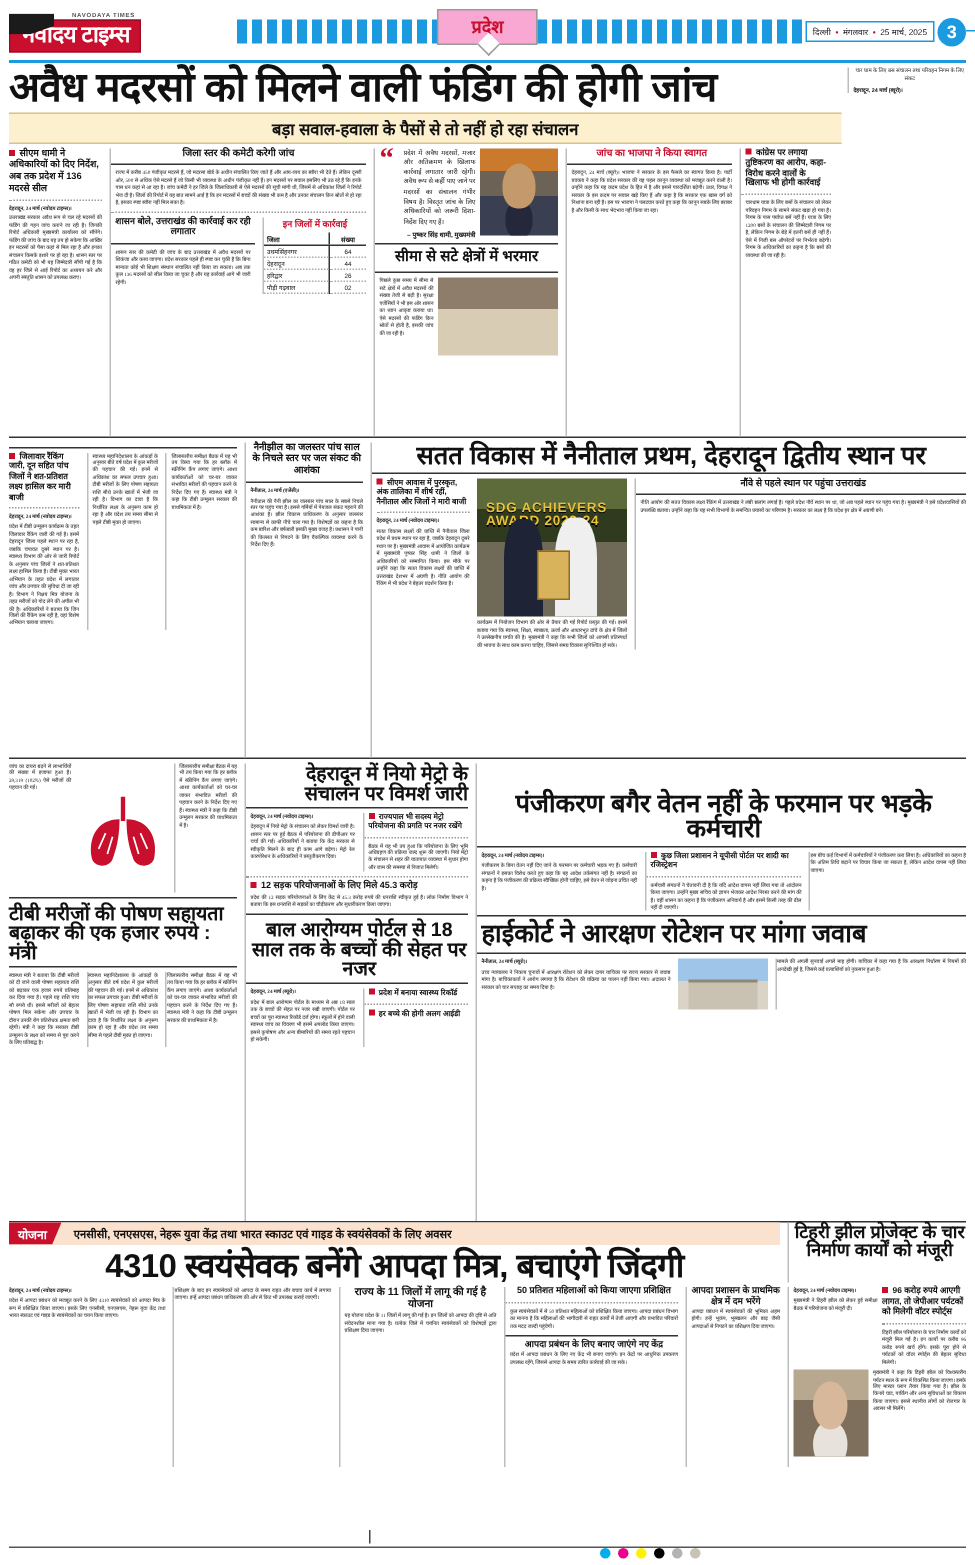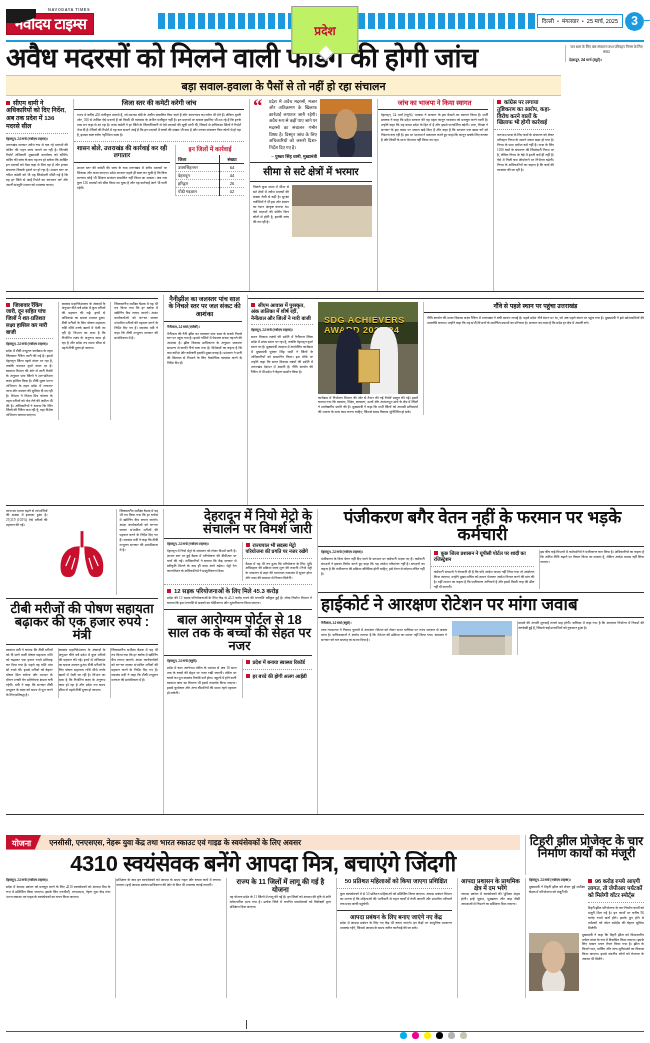--- a/index.html
+++ b/index.html
@@ -15,21 +15,21 @@
   .masthead{height:34px;display:flex;align-items:center;position:relative;padding-top:4px;}
   .logo-wrap{position:relative;width:150px;flex:0 0 150px;}
   .logo-kicker{font-size:4px;letter-spacing:.5px;color:#555;font-weight:bold;margin-left:42px;margin-bottom:1px;}
   .logo-fold{position:absolute;left:0;top:2px;width:30px;height:14px;background:#1b1b1b;
              clip-path:polygon(0 0,100% 0,100% 60%,45% 100%,0 100%);}
   .logo-box{background:#c8102e;color:#fff;font-weight:bold;font-size:15px;line-height:20px;
             padding:0 6px 0 8px;display:inline-block;letter-spacing:-.4px;border:1px solid #a00c24;}
   .stripe{flex:1;height:16px;align-self:center;margin:0 2px;
           background:repeating-linear-gradient(90deg,#1b9ae0 0 7px,#ffffff 7px 10px);}
   .pradesh{position:absolute;left:50%;transform:translateX(-50%);top:6px;
-           border:1px solid #9a9a9a;background:#bef264;padding:14px 22px;z-index:5;}
+           border:1px solid #9a9a9a;background:#f9a8d4;padding:2px 22px;z-index:5;}
   .pradesh span{color:#c8102e;font-weight:bold;font-size:12px;}
   .pradesh:after{content:"";position:absolute;left:50%;margin-left:-5px;bottom:-6px;width:10px;height:10px;
                  background:#fff;border-right:1px solid #9a9a9a;border-bottom:1px solid #9a9a9a;transform:rotate(45deg);}
   .dateline{border:1px solid #1b9ae0;background:#fff;font-size:5.5px;padding:2px 4px;white-space:nowrap;align-self:center;}
   .dateline b{color:#c8102e;}
   .pageno{width:19px;height:19px;border-radius:50%;background:#1b9ae0;color:#fff;font-weight:bold;
           font-size:12px;display:flex;align-items:center;justify-content:center;margin-left:2px;align-self:center;
           position:relative;}
   .pageno:after{content:"";position:absolute;right:-7px;top:8px;width:7px;height:1px;background:#1b9ae0;}
   .rule-blue{height:2px;background:#1b9ae0;margin-top:2px;}
@@ -257,20 +257,21 @@
     <div style="width:78px;flex:0 0 78px;" class="col-rule">
       <div class="kicker" style="font-size:6.4px;padding-left:3px;">नैनीझील का जलस्तर पांच साल के निचले स्तर पर जल संकट की आशंका</div>
       <div class="hr-s"></div>
       <div class="body" style="padding-left:3px;">
         <p><b>नैनीताल, 24 मार्च (एजेंसी)।</b></p>
         <p>नैनीताल की नैनी झील का जलस्तर पांच साल के सबसे निचले स्तर पर पहुंच गया है। इससे गर्मियों में पेयजल संकट गहराने की आशंका है। झील विकास प्राधिकरण के अनुसार जलस्तर सामान्य से काफी नीचे चला गया है। विशेषज्ञों का कहना है कि कम बारिश और बर्फबारी इसकी मुख्य वजह है। प्रशासन ने पानी की किल्लत से निपटने के लिए वैकल्पिक व्यवस्था करने के निर्देश दिए हैं।</p>
       </div>
     </div>
 
     <div style="flex:1;" class="col-rule">
+      <div class="hl h2" style="text-align:center;padding-left:3px;">सतत विकास में नैनीताल प्रथम, देहरादून द्वितीय स्थान पर</div>
       <div class="hr-s"></div>
       <div class="grid" style="padding-left:3px;">
         <div style="width:62px;flex:0 0 62px;">
           <div class="bullet-hd" style="font-size:5.2px;">सीएम आवास में पुरस्कृत, अंक तालिका में शीर्ष रहीं, नैनीताल और जिलों ने मारी बाजी</div>
           <div class="hr-d"></div>
           <div class="body">
             <p><b>देहरादून, 24 मार्च (नवोदय टाइम्स)।</b></p>
             <p>सतत विकास लक्ष्यों की प्राप्ति में नैनीताल जिला प्रदेश में प्रथम स्थान पर रहा है, जबकि देहरादून दूसरे स्थान पर है। मुख्यमंत्री आवास में आयोजित कार्यक्रम में मुख्यमंत्री पुष्कर सिंह धामी ने जिलों के अधिकारियों को सम्मानित किया। इस मौके पर उन्होंने कहा कि सतत विकास लक्ष्यों की प्राप्ति में उत्तराखंड देशभर में अग्रणी है। नीति आयोग की रैंकिंग में भी प्रदेश ने बेहतर प्रदर्शन किया है।</p>
           </div>
         </div>
@@ -307,21 +308,21 @@
             <path d="M46 40 C20 40 10 62 14 84 C16 96 34 96 38 86 C44 70 46 56 46 40 Z" fill="#c8102e"></path>
             <path d="M54 40 C80 40 90 62 86 84 C84 96 66 96 62 86 C56 70 54 56 54 40 Z" fill="#c8102e"></path>
             <path d="M30 56 L22 74 M38 60 L32 80 M70 56 L78 74 M62 60 L68 80" stroke="#ffffff" stroke-width="2" fill="none"></path>
           </svg>
         </div>
         <div style="flex:1;" class="col-rule">
           <div class="body" style="padding-left:3px;">जिलास्तरीय समीक्षा बैठक में यह भी तय किया गया कि हर ब्लॉक में स्क्रीनिंग कैंप लगाए जाएंगे। आशा कार्यकर्ताओं को घर-घर जाकर संभावित मरीजों की पहचान करने के निर्देश दिए गए हैं। स्वास्थ्य मंत्री ने कहा कि टीबी उन्मूलन सरकार की प्राथमिकता में है।</div>
         </div>
       </div>
       <div class="hr-s"></div>
-      <div class="hl h3" style="text-align:center;">टीबी मरीजों की पोषण सहायता बढ़ाकर की एक हजार रुपये : मंत्री</div>
+      <div class="hl h3" style="">टीबी मरीजों की पोषण सहायता बढ़ाकर की एक हजार रुपये : मंत्री</div>
       <div class="hr-s"></div>
       <div class="grid">
         <div style="flex:1;" class="body">स्वास्थ्य मंत्री ने बताया कि टीबी मरीजों को दी जाने वाली पोषण सहायता राशि को बढ़ाकर एक हजार रुपये प्रतिमाह कर दिया गया है। पहले यह राशि पांच सौ रुपये थी। इससे मरीजों को बेहतर पोषण मिल सकेगा और उपचार के दौरान उनकी रोग प्रतिरोधक क्षमता बनी रहेगी। मंत्री ने कहा कि सरकार टीबी उन्मूलन के लक्ष्य को समय से पूरा करने के लिए प्रतिबद्ध है।</div>
         <div style="flex:1;" class="col-rule body">स्वास्थ्य महानिदेशालय के आंकड़ों के अनुसार बीते वर्ष प्रदेश में कुल मरीजों की पहचान की गई। इनमें से अधिकांश का सफल उपचार हुआ। टीबी मरीजों के लिए पोषण सहायता राशि सीधे उनके खातों में भेजी जा रही है। विभाग का दावा है कि निर्धारित लक्ष्य के अनुरूप काम हो रहा है और प्रदेश तय समय सीमा से पहले टीबी मुक्त हो जाएगा।</div>
         <div style="flex:1;" class="col-rule body">जिलास्तरीय समीक्षा बैठक में यह भी तय किया गया कि हर ब्लॉक में स्क्रीनिंग कैंप लगाए जाएंगे। आशा कार्यकर्ताओं को घर-घर जाकर संभावित मरीजों की पहचान करने के निर्देश दिए गए हैं। स्वास्थ्य मंत्री ने कहा कि टीबी उन्मूलन सरकार की प्राथमिकता में है।</div>
       </div>
     </div>
 
     <div style="width:148px;flex:0 0 148px;" class="col-rule">
       <div class="hl h3" style="text-align:right;padding-left:3px;">देहरादून में नियो मेट्रो के संचालन पर विमर्श जारी</div>
@@ -352,21 +353,21 @@
         </div>
         <div style="flex:1;" class="col-rule">
           <div class="bullet-hd" style="font-size:5px;padding-left:3px;">प्रदेश में बनाया स्वास्थ्य रिकॉर्ड</div>
           <div class="hr-d"></div>
           <div class="bullet-hd" style="font-size:5px;padding-left:3px;">हर बच्चे की होगी अलग आईडी</div>
         </div>
       </div>
     </div>
 
     <div style="flex:1;" class="col-rule">
-      <div class="hl h2" style="text-align:center;padding-left:3px;">पंजीकरण बगैर वेतन नहीं के फरमान पर भड़के कर्मचारी</div>
+      <div class="hl h2" style="text-align:center;padding-left:3px;margin-top:18px;">पंजीकरण बगैर वेतन नहीं के फरमान पर भड़के कर्मचारी</div>
       <div class="hr-s"></div>
       <div class="grid" style="padding-left:3px;">
         <div style="flex:1;" class="body">
           <p><b>देहरादून, 24 मार्च (नवोदय टाइम्स)।</b></p>
           <p>पंजीकरण के बिना वेतन नहीं दिए जाने के फरमान पर कर्मचारी भड़क गए हैं। कर्मचारी संगठनों ने इसका विरोध करते हुए कहा कि यह आदेश तर्कसंगत नहीं है। संगठनों का कहना है कि पंजीकरण की प्रक्रिया स्वैच्छिक होनी चाहिए, इसे वेतन से जोड़ना उचित नहीं है।</p>
         </div>
         <div style="flex:1;" class="col-rule">
           <div class="bullet-hd" style="font-size:5px;padding-left:3px;">कुछ जिला प्रशासन ने यूपीसी पोर्टल पर शादी का रजिस्ट्रेशन</div>
           <div class="hr-d"></div>
           <div class="body" style="padding-left:3px;">कर्मचारी संगठनों ने चेतावनी दी है कि यदि आदेश वापस नहीं लिया गया तो आंदोलन किया जाएगा। उन्होंने मुख्य सचिव को ज्ञापन भेजकर आदेश निरस्त करने की मांग की है। वहीं शासन का कहना है कि पंजीकरण अनिवार्य है और इसमें किसी तरह की ढील नहीं दी जाएगी।</div>
@@ -384,21 +385,21 @@
         <div style="width:60px;flex:0 0 60px;">
           <div class="photo ph-bldg" style="height:34px;"></div>
         </div>
         <div style="flex:1;" class="col-rule body">मामले की अगली सुनवाई अगले माह होगी। याचिका में कहा गया है कि आरक्षण निर्धारण में नियमों की अनदेखी हुई है, जिससे कई प्रत्याशियों को नुकसान हुआ है।</div>
       </div>
     </div>
   </div>
 
   <div class="rule-thin"></div>
 
-  <div class="grid" style="margin-top:20px;">
+  <div class="grid" style="margin-top:0;">
     <div style="flex:1;">
       <div class="yojana">
         <div class="yj-tag">योजना</div>
         <div class="yj-txt">एनसीसी, एनएसएस, नेहरू युवा केंद्र तथा भारत स्काउट एवं गाइड के स्वयंसेवकों के लिए अवसर</div>
       </div>
       <div class="hl h1" style="font-size:22px;text-align:center;margin-top:3px;">4310 स्वयंसेवक बनेंगे आपदा मित्र, बचाएंगे जिंदगी</div>
     </div>
     <div style="width:118px;flex:0 0 118px;" class="col-rule">
       <div class="hl h3" style="text-align:center;padding-left:3px;font-size:12px;">टिहरी झील प्रोजेक्ट के चार निर्माण कार्यों को मंजूरी</div>
     </div>

